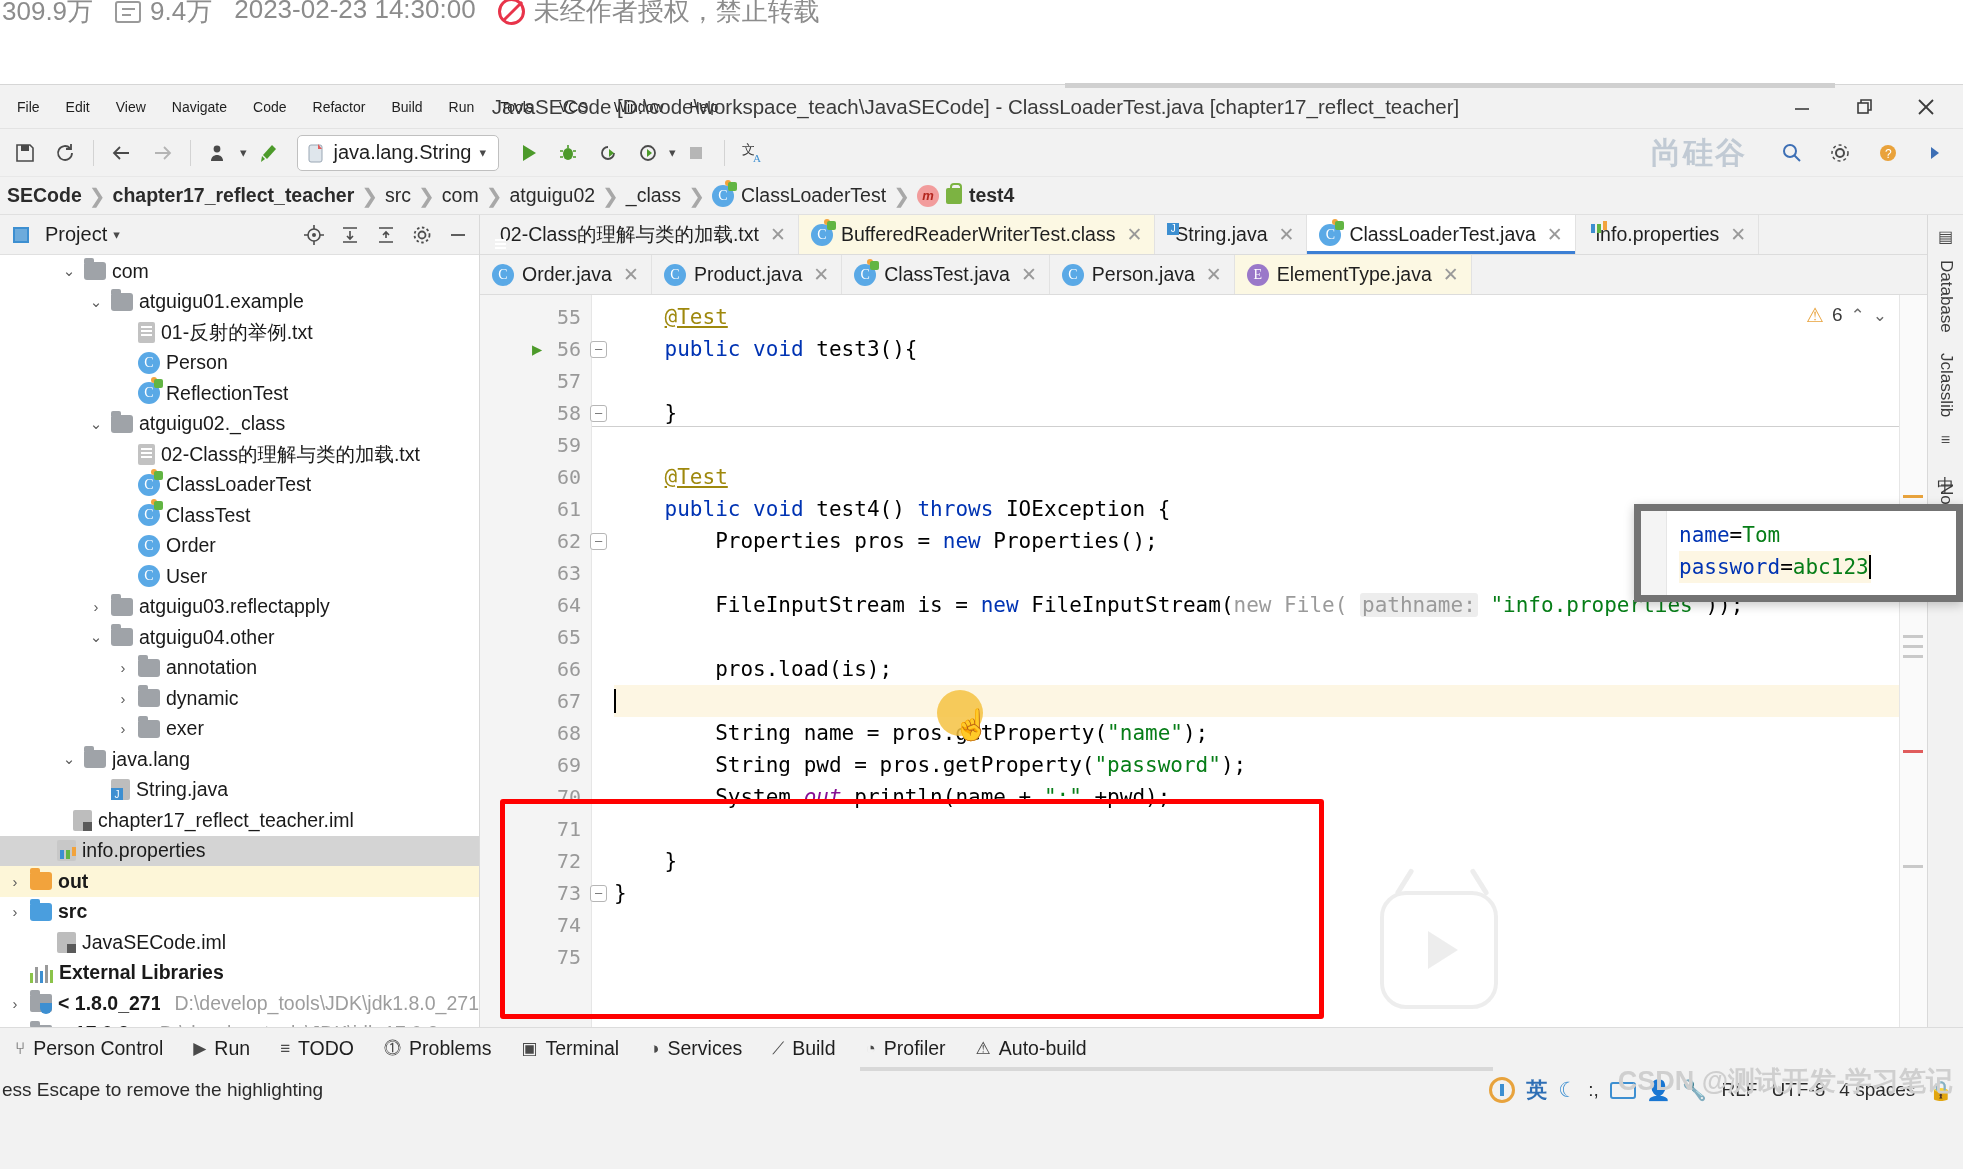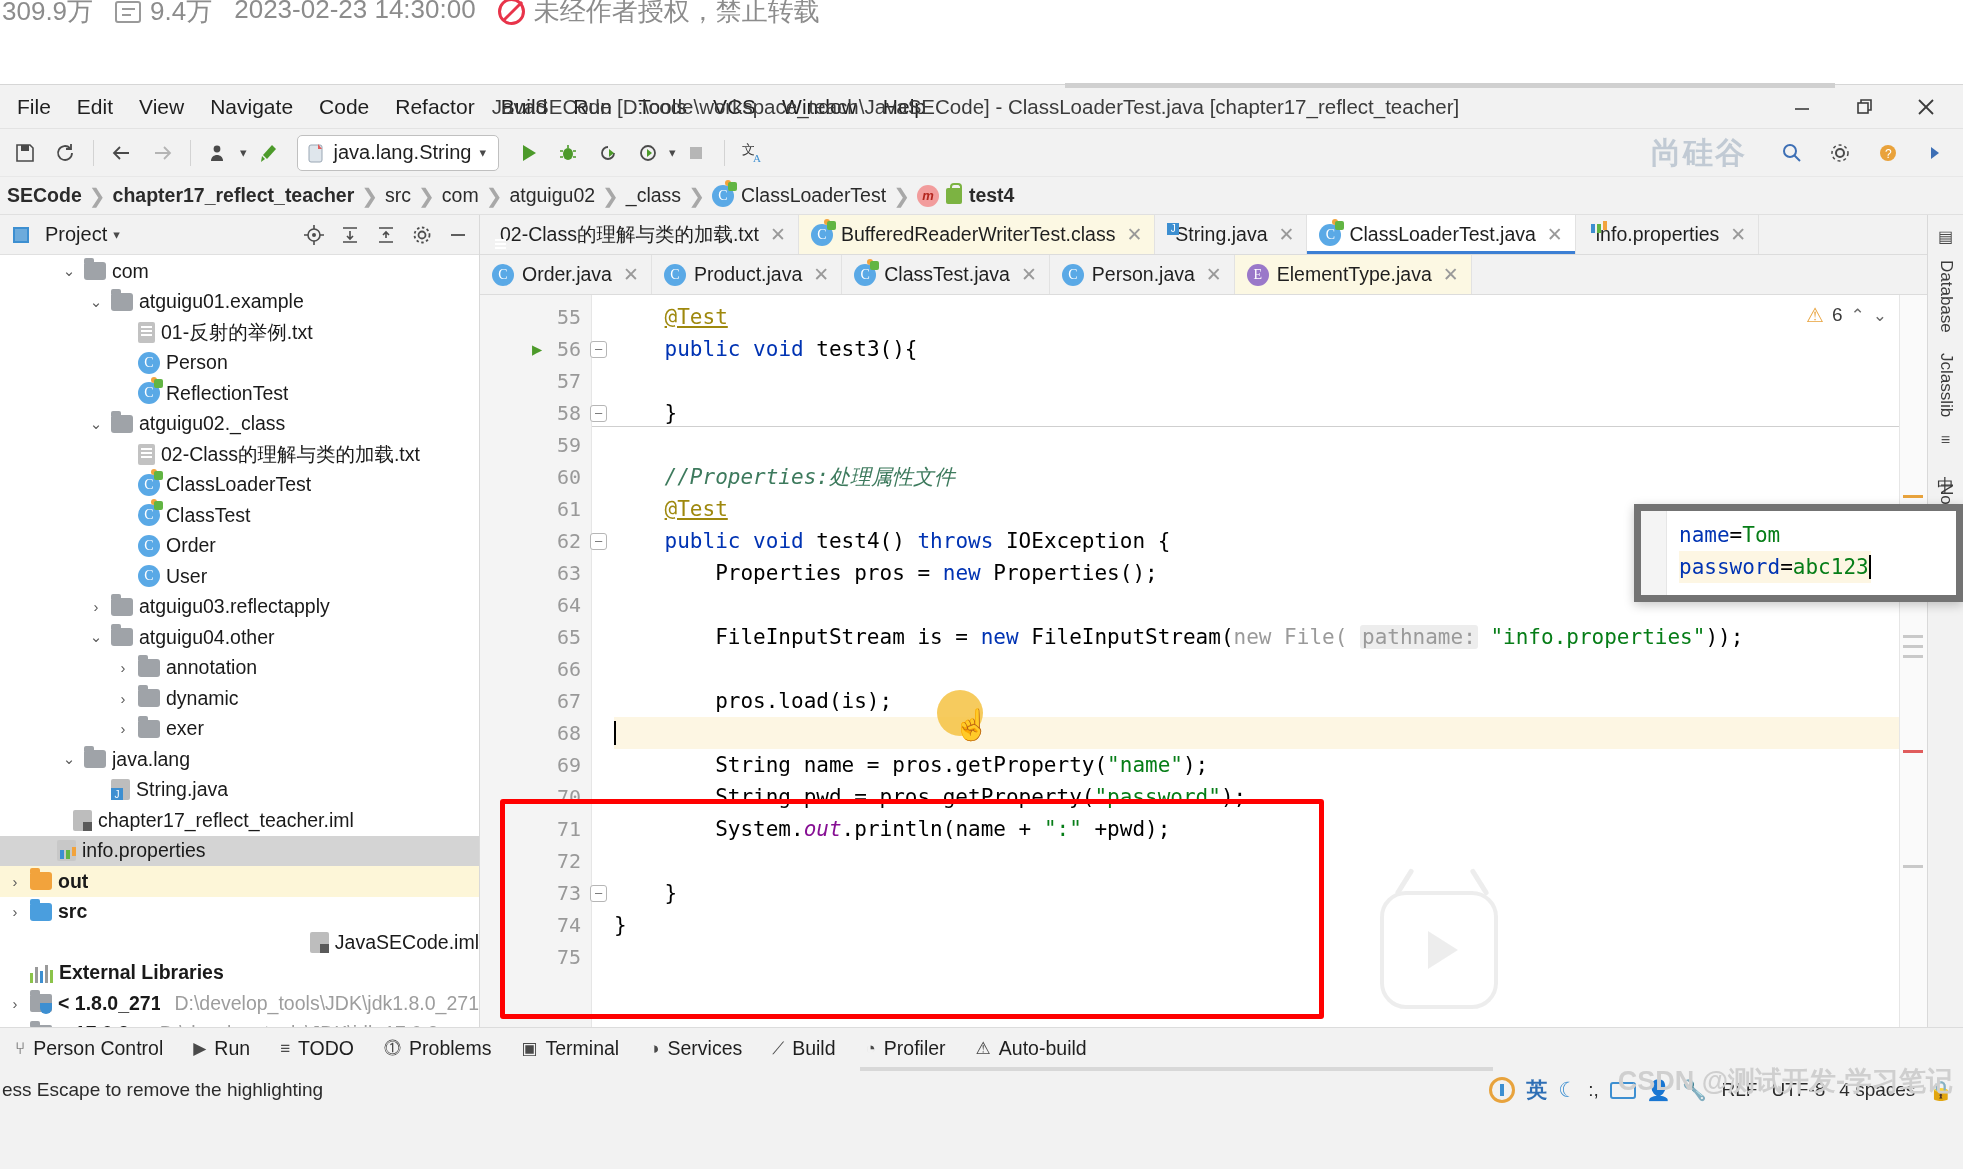--- a/index.html
+++ b/index.html
@@ -44,21 +44,21 @@
     background: #f2f2f2; border-top: 1px solid #d6d6d6;
   }
 
   
   .menubar {
     position: relative; height: 44px; background: #f2f2f2;
     display: flex; align-items: center; border-bottom: 1px solid #e3e3e3;
   }
   .menu-items { display: flex; align-items: center; gap: 0px; padding-left: 4px; }
   .menu-item {
-    font-size: 21px; color: #1f1f1f; padding: 4px 13px; cursor: default;
+    font-size: 14px; color: #1f1f1f; padding: 4px 13px; cursor: default;
     white-space: nowrap;
   }
   .win-title {
     position: absolute; left: 0; right: 12px; text-align: center;
     font-size: 20.5px; color: #3b3b3b; pointer-events: none; white-space: nowrap;
   }
   .win-drag-bar {
     position: absolute; left: 1065px; top: -2px; width: 770px; height: 5px;
     background: #d0d0d0;
   }
@@ -765,21 +765,21 @@
               </span>
               <span class="tree-label bold">out</span>
             </div>
             <div class="tree-row" style="padding-left: 6px;">
               <span class="arrow">›</span>
               <span class="tl-ico">
                 <span class="ic-folder blue"></span>
               </span>
               <span class="tree-label bold">src</span>
             </div>
-            <div class="tree-row" style=" justify-content: flex-end;">
+            <div class="tree-row" style="padding-left: 33px;">
               <span class="arrow"></span>
               <span class="tl-ico">
                 <span class="ic-iml"></span>
               </span>
               <span class="tree-label">JavaSECode.iml</span>
             </div>
             <div class="tree-row" style="padding-left: 6px;">
               <span class="arrow"></span>
               <span class="tl-ico">
                 <span class="ic-lib">
@@ -953,21 +953,20 @@
                 <span>75</span>
               </div>
             </div>
           <div class="code" id="code">
             <div class="fold-line" style="top:131px;"></div>
           <div class="cline">    <span class="ann">@Test</span></div>
               <div class="cline">    <span class="k">public</span> <span class="k">void</span> test3(){</div>
               <div class="cline"></div>
               <div class="cline">    }</div>
               <div class="cline"></div>
-              <div class="cline">    <span class="cmt">//Properties:处理属性文件</span></div>
               <div class="cline">    <span class="ann">@Test</span></div>
               <div class="cline">    <span class="k">public</span> <span class="k">void</span> test4() <span class="k">throws</span> IOException {</div>
               <div class="cline">        Properties pros = <span class="k">new</span> Properties();</div>
               <div class="cline"></div>
               <div class="cline">        FileInputStream is = <span class="k">new</span> FileInputStream(<span class="dim">new File(</span> <span class="hint">pathname:</span> <span class="str">"info.properties"</span>));</div>
               <div class="cline"></div>
               <div class="cline">        pros.load(is);</div>
               <div class="cline hl"><span class="caret-bar"></span></div>
               <div class="cline">        String name = pros.getProperty(<span class="str">"name"</span>);</div>
               <div class="cline">        String pwd = pros.getProperty(<span class="str">"password"</span>);</div>

